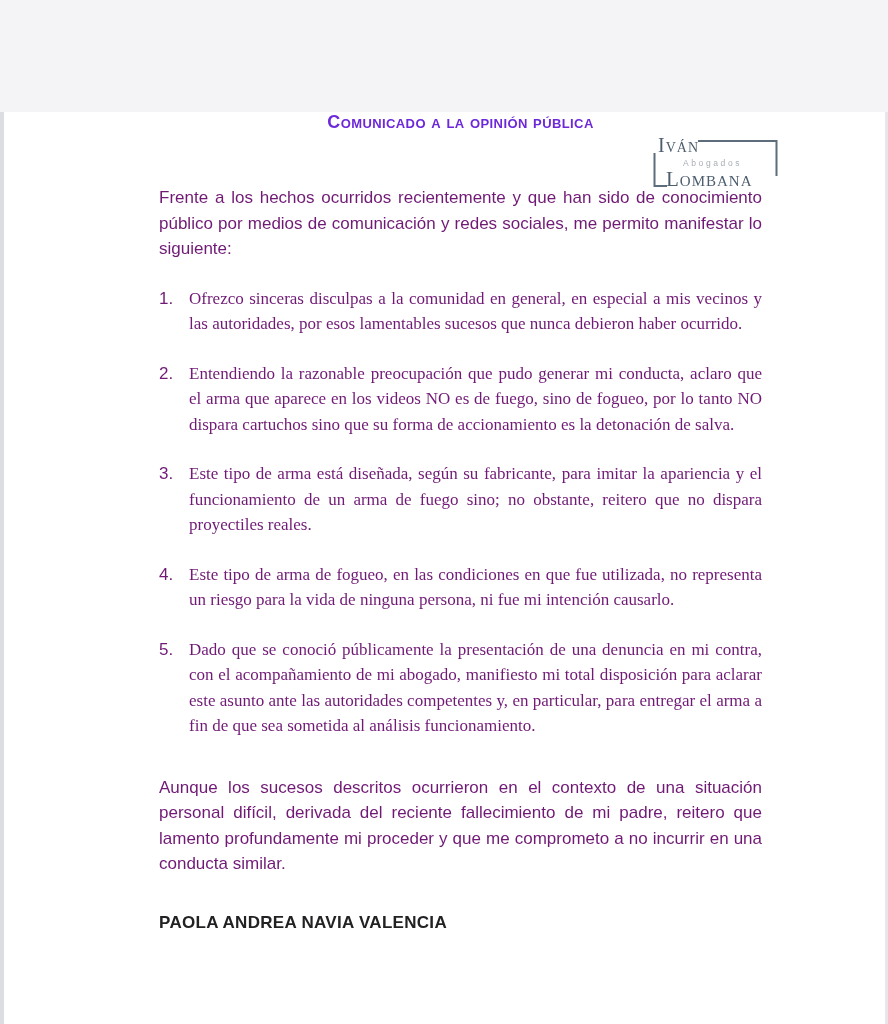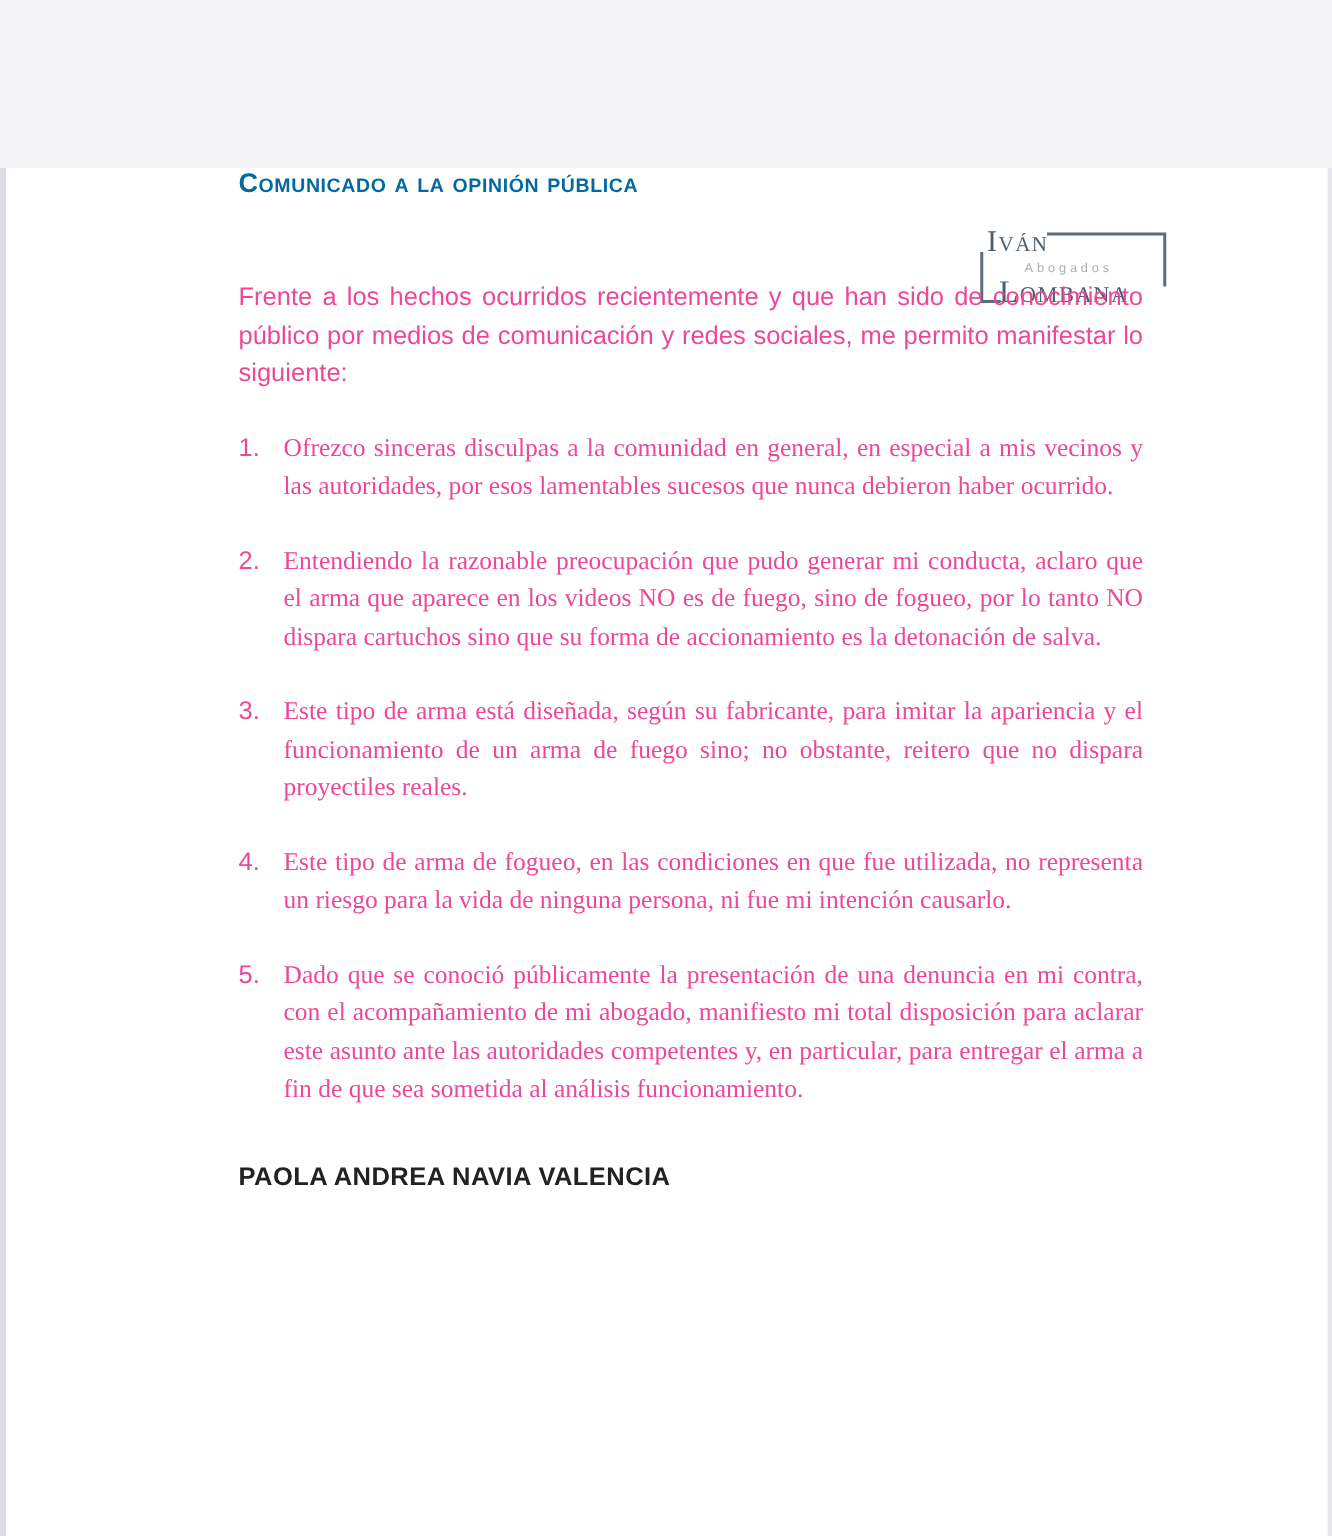--- a/index.html
+++ b/index.html
@@ -14,50 +14,50 @@
     width: 888px;
     height: 1024px;
     background: #ffffff;
     border-left: 4px solid #dcdce3;
     border-right: 3px solid #e6e6ec;
     color: #2f2f31;
   }
   
   .logo {
     position: absolute;
-    top: 28px;
+    top: 13px;
     right: 90px;
     width: 145px;
     height: 66px;
     text-decoration: underline;
   }
   .logo svg { display: block; width: 100%; height: 100%; }
   .logo text {
     font-family: "Liberation Serif", serif;
     font-variant: small-caps;
   }
   
   .content {
     position: relative;
     padding: 0 123px 0 155px;
   }
   .doc-title {
     margin-top: 112px;
-    text-align: left;
+    text-align: center;
     font-size: 18px;
     font-weight: bold;
     font-variant: small-caps;
     letter-spacing: 0.4px;
-    color: #0369a1;
+    color: #6d28d9;
   }
   .para, .list-item, .closing {
     font-size: 17px;
     line-height: 25.5px;
     text-align: justify;
-    color: #ec4899;
+    color: #701a75;
   }
   .intro { margin-top: 52px; }
   .list { margin-top: 0; }
   .list-item {
     display: flex;
     margin-top: 24px;
   }
   .item-number {
     flex: 0 0 30px;
     text-align: left;
@@ -117,17 +117,18 @@
         <span class="item-text">Este tipo de arma de fogueo, en las condiciones en que fue utilizada, no representa un riesgo para la vida de ninguna persona, ni fue mi intención causarlo.</span>
       </div>
 
       <div class="list-item">
         <span class="item-number">5.</span>
         <span class="item-text">Dado que se conoció públicamente la presentación de una denuncia en mi contra, con el acompañamiento de mi abogado, manifiesto mi total disposición para aclarar este asunto ante las autoridades competentes y, en particular, para entregar el arma a fin de que sea sometida al análisis funcionamiento.</span>
       </div>
 
     </div>
 
+    <p class="para closing">Aunque los sucesos descritos ocurrieron en el contexto de una situación personal difícil, derivada del reciente fallecimiento de mi padre, reitero que lamento profundamente mi proceder y que me comprometo a no incurrir en una conducta similar.</p>
 
     <div class="signature">PAOLA ANDREA NAVIA VALENCIA</div>
 
   </div>
 </div>
 
 </body></html>

